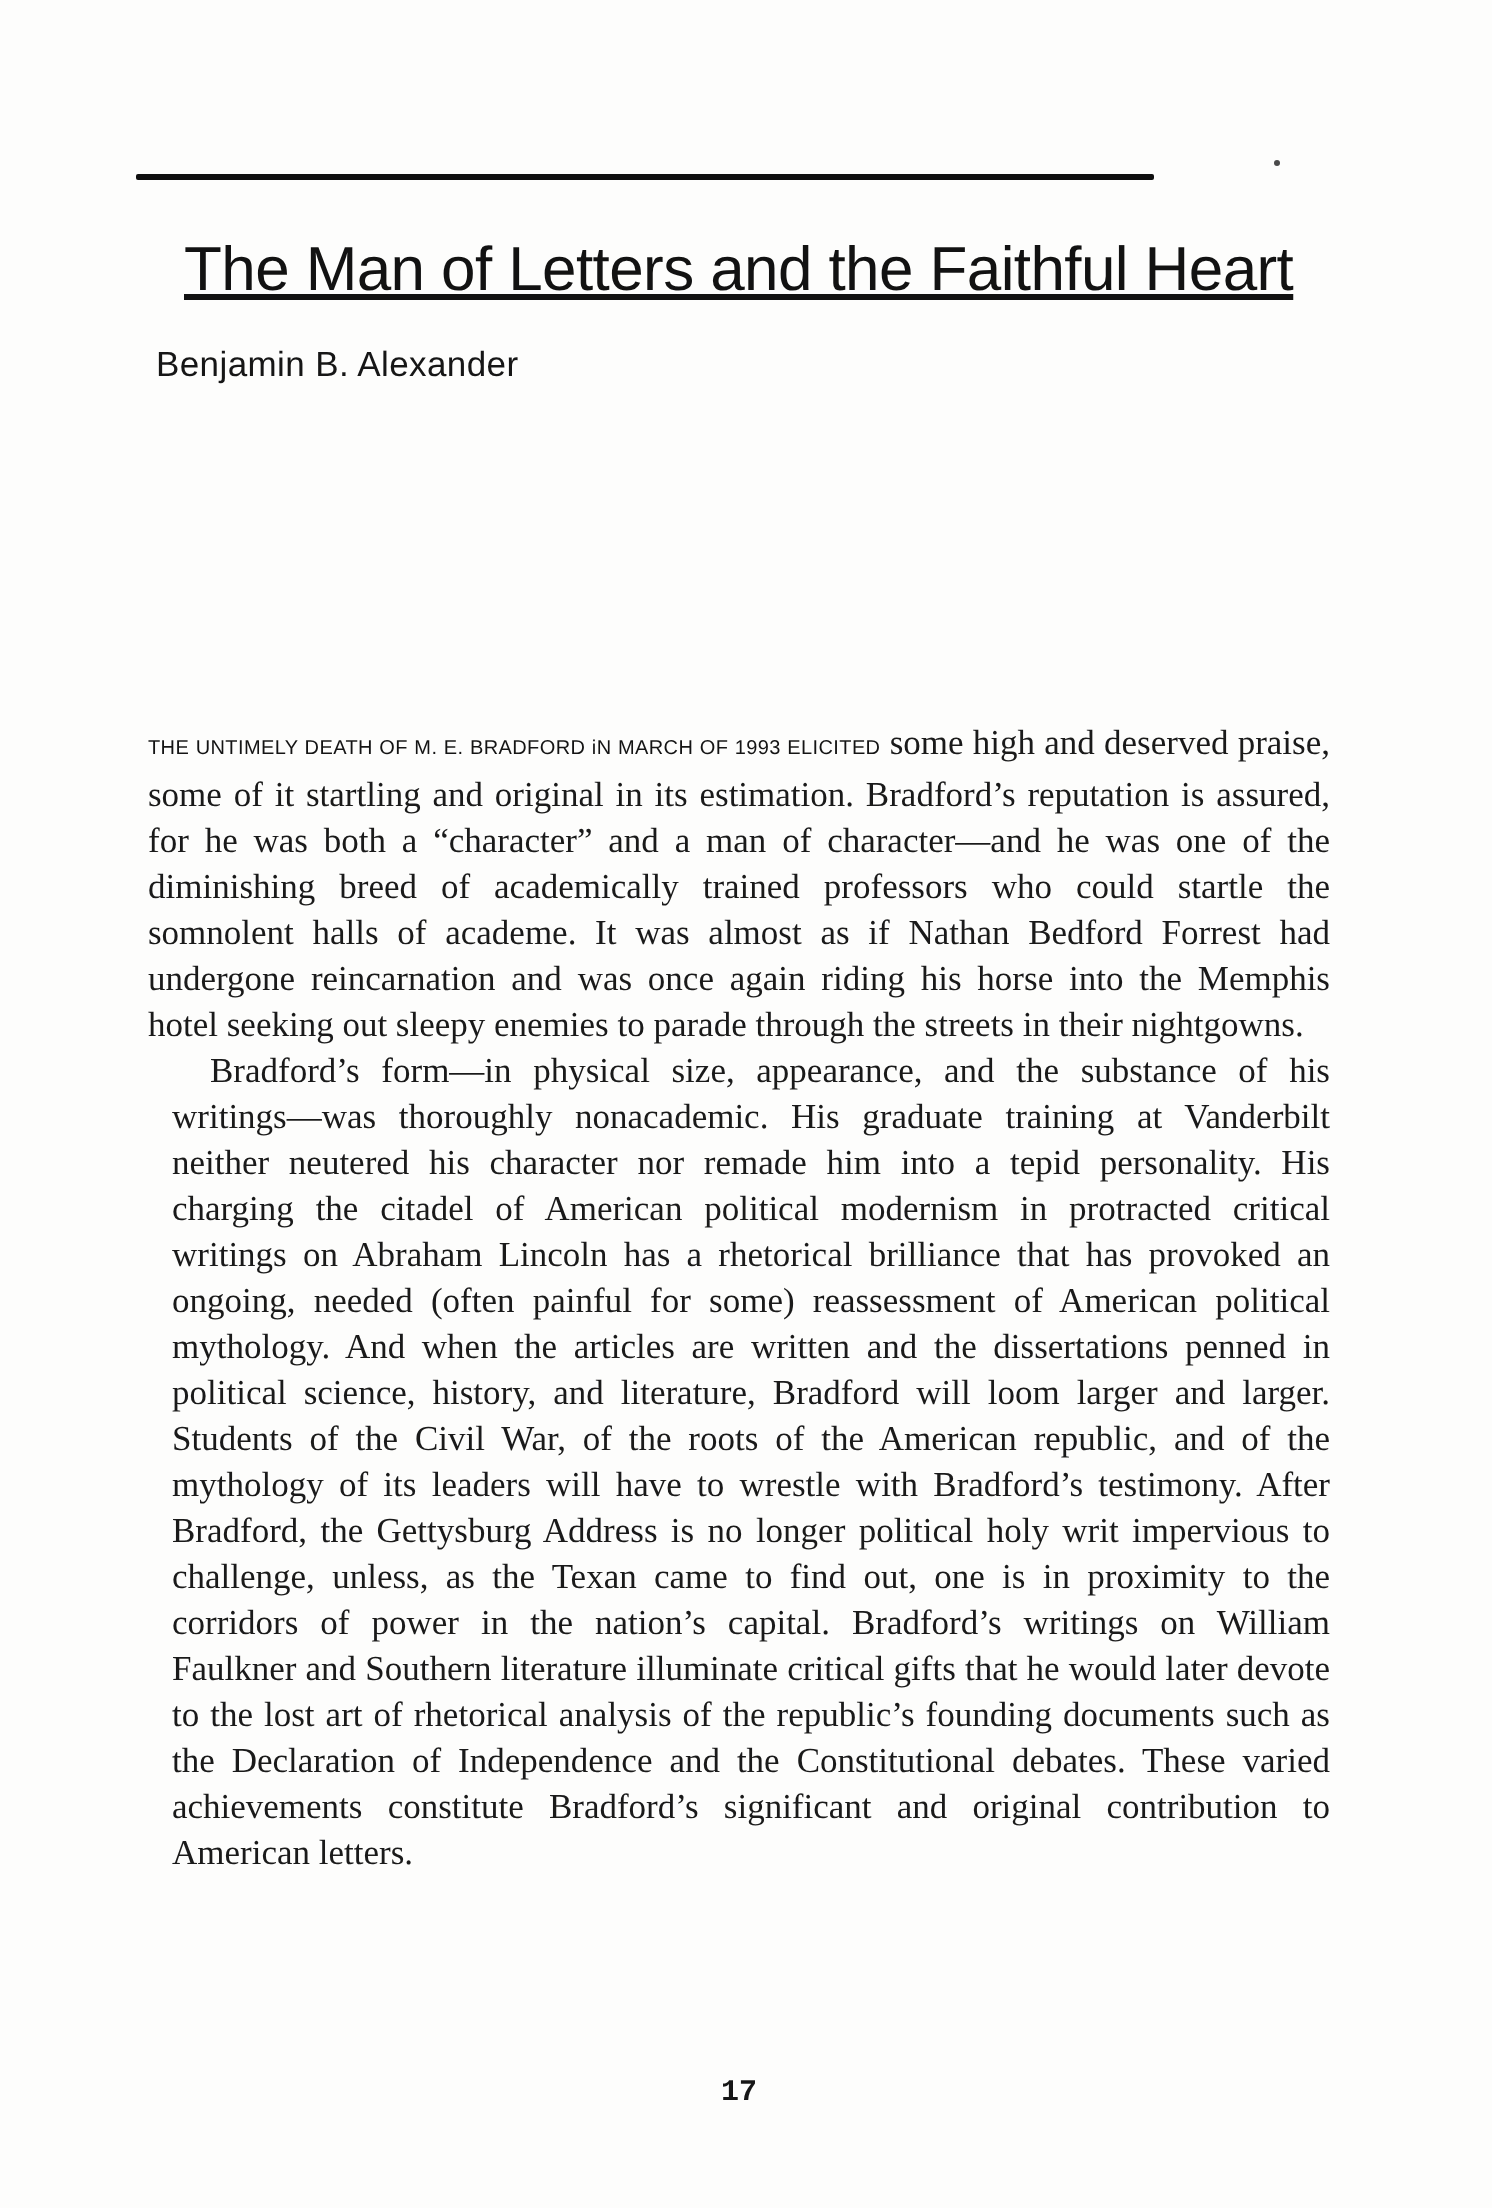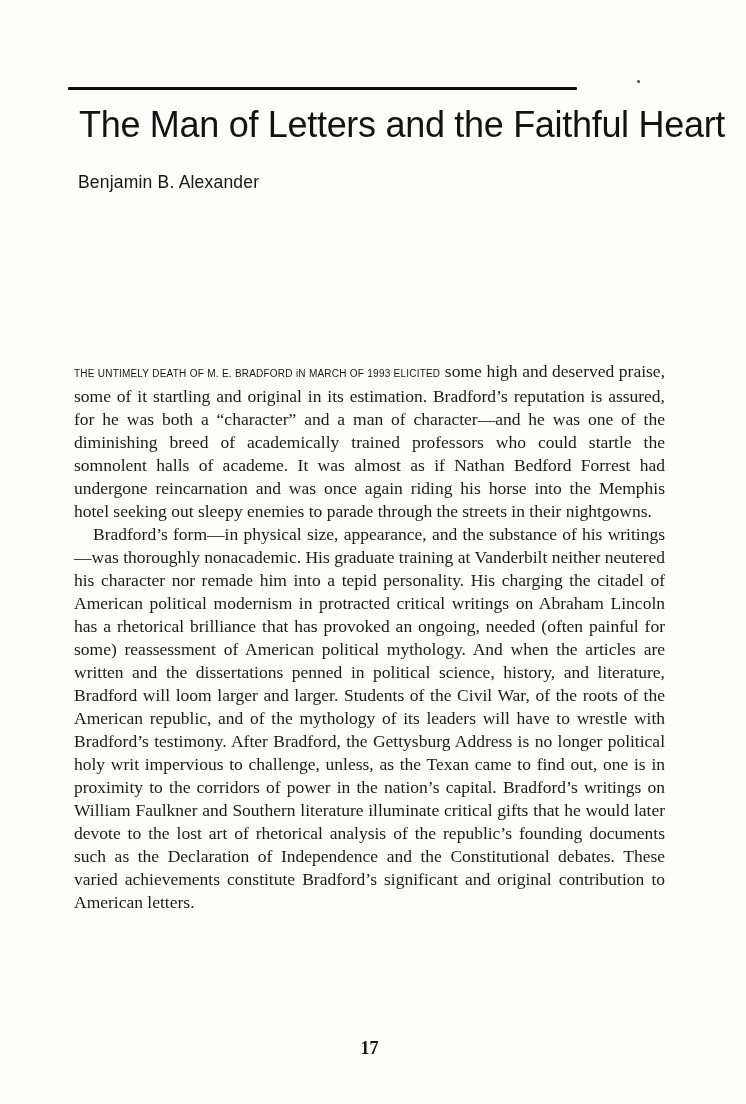--- a/index.html
+++ b/index.html
@@ -25,27 +25,28 @@
   .scan-speck{
     position:absolute;
     left:637px;top:80px;
     width:3px;height:3px;
     border-radius:50%;
     background:#4a4a4a;
   }
   .chapter-title{
     position:absolute;
     left:76px;top:101px;
-    margin:3px;
+    margin:16px;
     font-family:"Liberation Sans", sans-serif;
     font-weight:500;
-    font-size:36px;
+    font-size:31px;
     letter-spacing:-0.3px;
     color:var(--ink-dark);
     white-space:nowrap;
+    text-decoration:underline;
   }
   .author-name{
     position:absolute;
     left:78px;top:172px;
     font-family:"Liberation Sans", sans-serif;
     font-weight:400;
     font-size:17.5px;
     letter-spacing:0.2px;
     color:#161616;
     white-space:nowrap;
@@ -53,35 +54,35 @@
   .article-body{
     position:absolute;
     left:74px;top:360px;
     width:591px;
     font-size:17.5px;
     line-height:23px;
     text-align:justify;
     color:var(--ink);
   }
   .para{margin:0;padding:0;}
-  .para.indent{text-indent:19px;}
+  .para.indent{text-indent:19px;margin-left:12px;}
   .lead-caps{
     font-family:"Liberation Sans", sans-serif;
     font-size:10px;
     letter-spacing:0.2px;
     color:#141414;
   }
   .folio{
     position:absolute;
     left:74px;top:1038px;
     width:591px;
     text-align:center;
-    font-family:Liberation Serif, serif;
+    font-family:Liberation Mono, monospace;
     font-weight:bold;
-    font-size:18px;
+    font-size:15px;
     color:#161616;
   }
 </style>
 </head>
 <body>
 
 <div class="page">
 
   <div class="top-rule"></div>
   <div class="scan-speck"></div>

